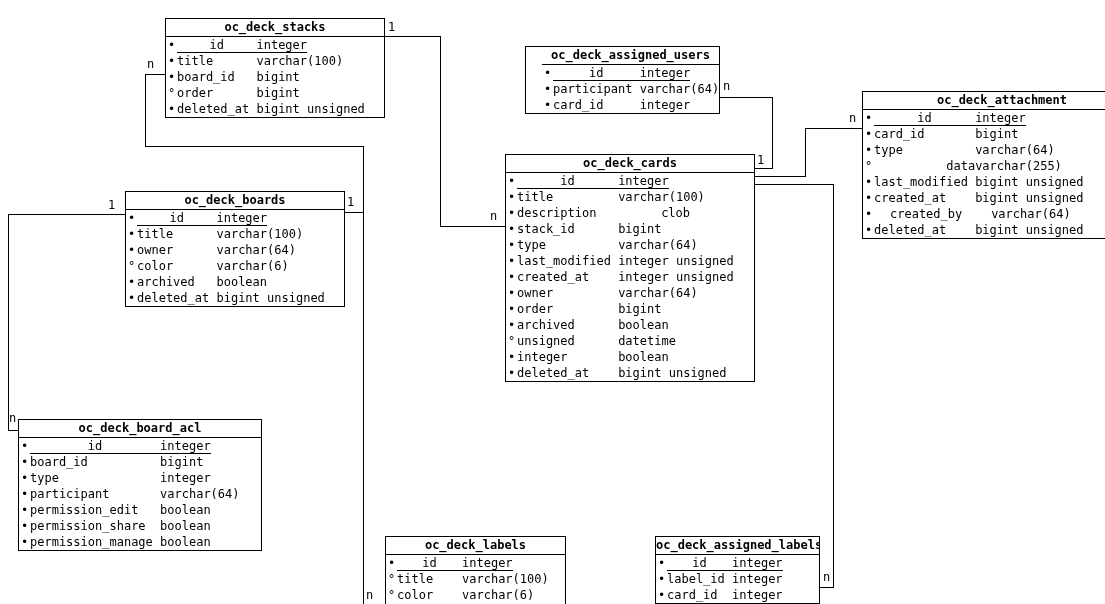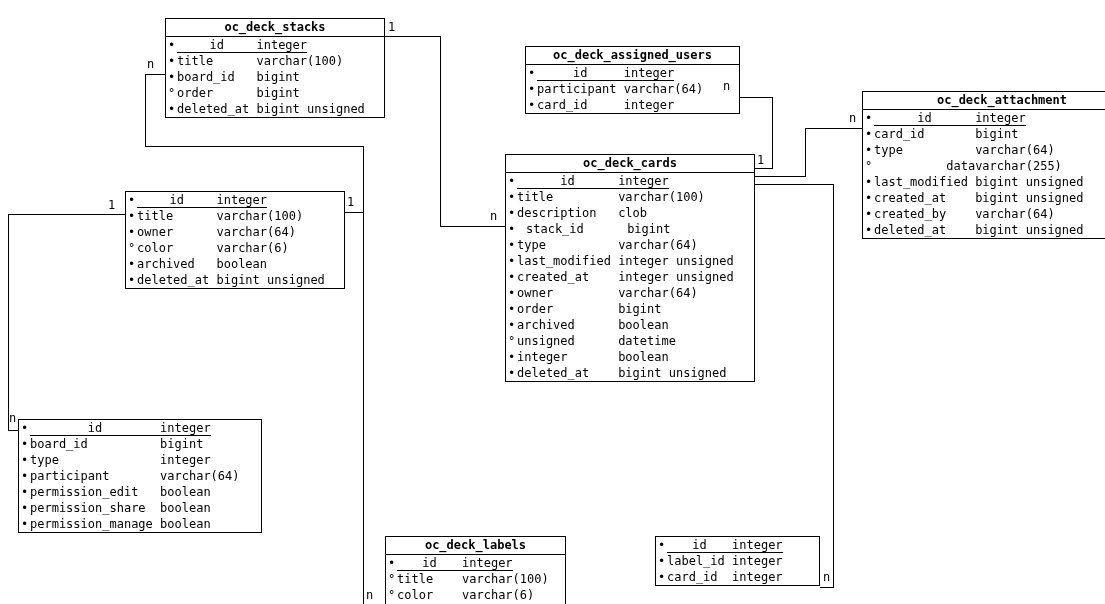--- a/index.html
+++ b/index.html
@@ -71,78 +71,81 @@
       <polyline points="755,168 833,168 833,571 820,571" fill="none" stroke="#000000" stroke-width="1"></polyline>
     </svg>
 <div class="er-table" style="left: 165px; top: 2px; width: 220px;">
       <div class="er-table-title">oc_deck_stacks</div>
       <div class="er-row"><span class="er-bullet">•</span><span class="er-coldef pk" style="grid-template-columns: 11ch max-content;"><span class="er-col-name">id</span><span class="er-col-type">integer</span></span></div>
       <div class="er-row"><span class="er-bullet">•</span><span class="er-coldef" style="grid-template-columns: 11ch max-content;"><span class="er-col-name">title</span><span class="er-col-type">varchar(100)</span></span></div>
       <div class="er-row"><span class="er-bullet">•</span><span class="er-coldef" style="grid-template-columns: 11ch max-content;"><span class="er-col-name">board_id</span><span class="er-col-type">bigint</span></span></div>
       <div class="er-row"><span class="er-bullet">°</span><span class="er-coldef" style="grid-template-columns: 11ch max-content;"><span class="er-col-name">order</span><span class="er-col-type">bigint</span></span></div>
       <div class="er-row"><span class="er-bullet">•</span><span class="er-coldef" style="grid-template-columns: 11ch max-content;"><span class="er-col-name">deleted_at</span><span class="er-col-type">bigint unsigned</span></span></div>
     </div>
-    <div class="er-table" style="left: 525px; top: 30px; width: 215px;">
+    <div class="er-table" style="left: 525px; top: 30px; width: 195px; padding-left: 16px;">
       <div class="er-table-title">oc_deck_assigned_users</div>
       <div class="er-row"><span class="er-bullet">•</span><span class="er-coldef pk" style="grid-template-columns: 12ch max-content;"><span class="er-col-name">id</span><span class="er-col-type">integer</span></span></div>
       <div class="er-row"><span class="er-bullet">•</span><span class="er-coldef" style="grid-template-columns: 12ch max-content;"><span class="er-col-name">participant</span><span class="er-col-type">varchar(64)</span></span></div>
       <div class="er-row"><span class="er-bullet">•</span><span class="er-coldef" style="grid-template-columns: 12ch max-content;"><span class="er-col-name">card_id</span><span class="er-col-type">integer</span></span></div>
     </div>
     <div class="er-table" style="left: 862px; top: 75px; width: 280px;">
       <div class="er-table-title">oc_deck_attachment</div>
       <div class="er-row"><span class="er-bullet">•</span><span class="er-coldef pk" style="grid-template-columns: 14ch max-content;"><span class="er-col-name">id</span><span class="er-col-type">integer</span></span></div>
       <div class="er-row"><span class="er-bullet">•</span><span class="er-coldef" style="grid-template-columns: 14ch max-content;"><span class="er-col-name">card_id</span><span class="er-col-type">bigint</span></span></div>
       <div class="er-row"><span class="er-bullet">•</span><span class="er-coldef" style="grid-template-columns: 14ch max-content;"><span class="er-col-name">type</span><span class="er-col-type">varchar(64)</span></span></div>
       <div class="er-row"><span class="er-bullet">°</span><span class="er-coldef" style="grid-template-columns: 14ch max-content; text-align: right;"><span class="er-col-name">data</span><span class="er-col-type">varchar(255)</span></span></div>
       <div class="er-row"><span class="er-bullet">•</span><span class="er-coldef" style="grid-template-columns: 14ch max-content;"><span class="er-col-name">last_modified</span><span class="er-col-type">bigint unsigned</span></span></div>
       <div class="er-row"><span class="er-bullet">•</span><span class="er-coldef" style="grid-template-columns: 14ch max-content;"><span class="er-col-name">created_at</span><span class="er-col-type">bigint unsigned</span></span></div>
-      <div class="er-row"><span class="er-bullet">•</span><span class="er-coldef" style="grid-template-columns: 14ch max-content;"><span class="er-col-name">created_by</span><span class="er-col-type">varchar(64)</span></span></div>
+      <div class="er-row"><span class="er-bullet">•</span><span class="er-coldef" style="grid-template-columns: 14ch max-content; margin-left: 16px;"><span class="er-col-name">created_by</span><span class="er-col-type">varchar(64)</span></span></div>
       <div class="er-row"><span class="er-bullet">•</span><span class="er-coldef" style="grid-template-columns: 14ch max-content;"><span class="er-col-name">deleted_at</span><span class="er-col-type">bigint unsigned</span></span></div>
     </div>
     <div class="er-table" style="left: 505px; top: 138px; width: 250px;">
       <div class="er-table-title">oc_deck_cards</div>
       <div class="er-row"><span class="er-bullet">•</span><span class="er-coldef pk" style="grid-template-columns: 14ch max-content;"><span class="er-col-name">id</span><span class="er-col-type">integer</span></span></div>
       <div class="er-row"><span class="er-bullet">•</span><span class="er-coldef" style="grid-template-columns: 14ch max-content;"><span class="er-col-name">title</span><span class="er-col-type">varchar(100)</span></span></div>
-      <div class="er-row"><span class="er-bullet">•</span><span class="er-coldef" style="grid-template-columns: 14ch max-content;"><span class="er-col-name">description</span><span class="er-col-type">clob</span></span></div>
-      <div class="er-row"><span class="er-bullet">•</span><span class="er-coldef" style="grid-template-columns: 14ch max-content; margin-left: 9px;"><span class="er-col-name">stack_id</span><span class="er-col-type">bigint</span></span></div>
+      <div class="er-row"><span class="er-bullet">•</span><span class="er-coldef" style="grid-template-columns: 14ch max-content; gap: 43px;"><span class="er-col-name">description</span><span class="er-col-type">clob</span></span></div>
+      <div class="er-row"><span class="er-bullet">•</span><span class="er-coldef" style="grid-template-columns: 14ch max-content;"><span class="er-col-name">stack_id</span><span class="er-col-type">bigint</span></span></div>
       <div class="er-row"><span class="er-bullet">•</span><span class="er-coldef" style="grid-template-columns: 14ch max-content;"><span class="er-col-name">type</span><span class="er-col-type">varchar(64)</span></span></div>
       <div class="er-row"><span class="er-bullet">•</span><span class="er-coldef" style="grid-template-columns: 14ch max-content;"><span class="er-col-name">last_modified</span><span class="er-col-type">integer unsigned</span></span></div>
       <div class="er-row"><span class="er-bullet">•</span><span class="er-coldef" style="grid-template-columns: 14ch max-content;"><span class="er-col-name">created_at</span><span class="er-col-type">integer unsigned</span></span></div>
       <div class="er-row"><span class="er-bullet">•</span><span class="er-coldef" style="grid-template-columns: 14ch max-content;"><span class="er-col-name">owner</span><span class="er-col-type">varchar(64)</span></span></div>
       <div class="er-row"><span class="er-bullet">•</span><span class="er-coldef" style="grid-template-columns: 14ch max-content;"><span class="er-col-name">order</span><span class="er-col-type">bigint</span></span></div>
       <div class="er-row"><span class="er-bullet">•</span><span class="er-coldef" style="grid-template-columns: 14ch max-content;"><span class="er-col-name">archived</span><span class="er-col-type">boolean</span></span></div>
       <div class="er-row"><span class="er-bullet">°</span><span class="er-coldef" style="grid-template-columns: 14ch max-content;"><span class="er-col-name">unsigned</span><span class="er-col-type">datetime</span></span></div>
       <div class="er-row"><span class="er-bullet">•</span><span class="er-coldef" style="grid-template-columns: 14ch max-content;"><span class="er-col-name">integer</span><span class="er-col-type">boolean</span></span></div>
       <div class="er-row"><span class="er-bullet">•</span><span class="er-coldef" style="grid-template-columns: 14ch max-content;"><span class="er-col-name">deleted_at</span><span class="er-col-type">bigint unsigned</span></span></div>
     </div>
     <div class="er-table" style="left: 125px; top: 175px; width: 220px;">
+      <div class="er-table-title">oc_deck_boards</div>
       <div class="er-row"><span class="er-bullet">•</span><span class="er-coldef pk" style="grid-template-columns: 11ch max-content;"><span class="er-col-name">id</span><span class="er-col-type">integer</span></span></div>
       <div class="er-row"><span class="er-bullet">•</span><span class="er-coldef" style="grid-template-columns: 11ch max-content;"><span class="er-col-name">title</span><span class="er-col-type">varchar(100)</span></span></div>
       <div class="er-row"><span class="er-bullet">•</span><span class="er-coldef" style="grid-template-columns: 11ch max-content;"><span class="er-col-name">owner</span><span class="er-col-type">varchar(64)</span></span></div>
       <div class="er-row"><span class="er-bullet">°</span><span class="er-coldef" style="grid-template-columns: 11ch max-content;"><span class="er-col-name">color</span><span class="er-col-type">varchar(6)</span></span></div>
       <div class="er-row"><span class="er-bullet">•</span><span class="er-coldef" style="grid-template-columns: 11ch max-content;"><span class="er-col-name">archived</span><span class="er-col-type">boolean</span></span></div>
       <div class="er-row"><span class="er-bullet">•</span><span class="er-coldef" style="grid-template-columns: 11ch max-content;"><span class="er-col-name">deleted_at</span><span class="er-col-type">bigint unsigned</span></span></div>
     </div>
     <div class="er-table" style="left: 18px; top: 403px; width: 244px;">
+      <div class="er-table-title">oc_deck_board_acl</div>
       <div class="er-row"><span class="er-bullet">•</span><span class="er-coldef pk" style="grid-template-columns: 18ch max-content;"><span class="er-col-name">id</span><span class="er-col-type">integer</span></span></div>
       <div class="er-row"><span class="er-bullet">•</span><span class="er-coldef" style="grid-template-columns: 18ch max-content;"><span class="er-col-name">board_id</span><span class="er-col-type">bigint</span></span></div>
       <div class="er-row"><span class="er-bullet">•</span><span class="er-coldef" style="grid-template-columns: 18ch max-content;"><span class="er-col-name">type</span><span class="er-col-type">integer</span></span></div>
       <div class="er-row"><span class="er-bullet">•</span><span class="er-coldef" style="grid-template-columns: 18ch max-content;"><span class="er-col-name">participant</span><span class="er-col-type">varchar(64)</span></span></div>
       <div class="er-row"><span class="er-bullet">•</span><span class="er-coldef" style="grid-template-columns: 18ch max-content;"><span class="er-col-name">permission_edit</span><span class="er-col-type">boolean</span></span></div>
       <div class="er-row"><span class="er-bullet">•</span><span class="er-coldef" style="grid-template-columns: 18ch max-content;"><span class="er-col-name">permission_share</span><span class="er-col-type">boolean</span></span></div>
       <div class="er-row"><span class="er-bullet">•</span><span class="er-coldef" style="grid-template-columns: 18ch max-content;"><span class="er-col-name">permission_manage</span><span class="er-col-type">boolean</span></span></div>
     </div>
     <div class="er-table" style="left: 385px; top: 520px; width: 181px;">
       <div class="er-table-title">oc_deck_labels</div>
       <div class="er-row"><span class="er-bullet">•</span><span class="er-coldef pk" style="grid-template-columns: 9ch max-content;"><span class="er-col-name">id</span><span class="er-col-type">integer</span></span></div>
       <div class="er-row"><span class="er-bullet">°</span><span class="er-coldef" style="grid-template-columns: 9ch max-content;"><span class="er-col-name">title</span><span class="er-col-type">varchar(100)</span></span></div>
       <div class="er-row"><span class="er-bullet">°</span><span class="er-coldef" style="grid-template-columns: 9ch max-content;"><span class="er-col-name">color</span><span class="er-col-type">varchar(6)</span></span></div>
       <div class="er-row"><span class="er-bullet">•</span><span class="er-coldef" style="grid-template-columns: 9ch max-content;"><span class="er-col-name">board_id</span><span class="er-col-type">bigint</span></span></div>
     </div>
     <div class="er-table" style="left: 655px; top: 520px; width: 165px;">
+      <div class="er-table-title">oc_deck_assigned_labels</div>
       <div class="er-row"><span class="er-bullet">•</span><span class="er-coldef pk" style="grid-template-columns: 9ch max-content;"><span class="er-col-name">id</span><span class="er-col-type">integer</span></span></div>
       <div class="er-row"><span class="er-bullet">•</span><span class="er-coldef" style="grid-template-columns: 9ch max-content;"><span class="er-col-name">label_id</span><span class="er-col-type">integer</span></span></div>
       <div class="er-row"><span class="er-bullet">•</span><span class="er-coldef" style="grid-template-columns: 9ch max-content;"><span class="er-col-name">card_id</span><span class="er-col-type">integer</span></span></div>
     </div>
     <div class="card-label" style="left: 388px; top: 5px;">1</div>
     <div class="card-label" style="left: 490px; top: 194px;">n</div>
     <div class="card-label" style="left: 347px; top: 180px;">1</div>
     <div class="card-label" style="left: 147px; top: 42px;">n</div>
     <div class="card-label" style="left: 366px; top: 573px;">n</div>
     <div class="card-label" style="left: 108px; top: 183px;">1</div>

